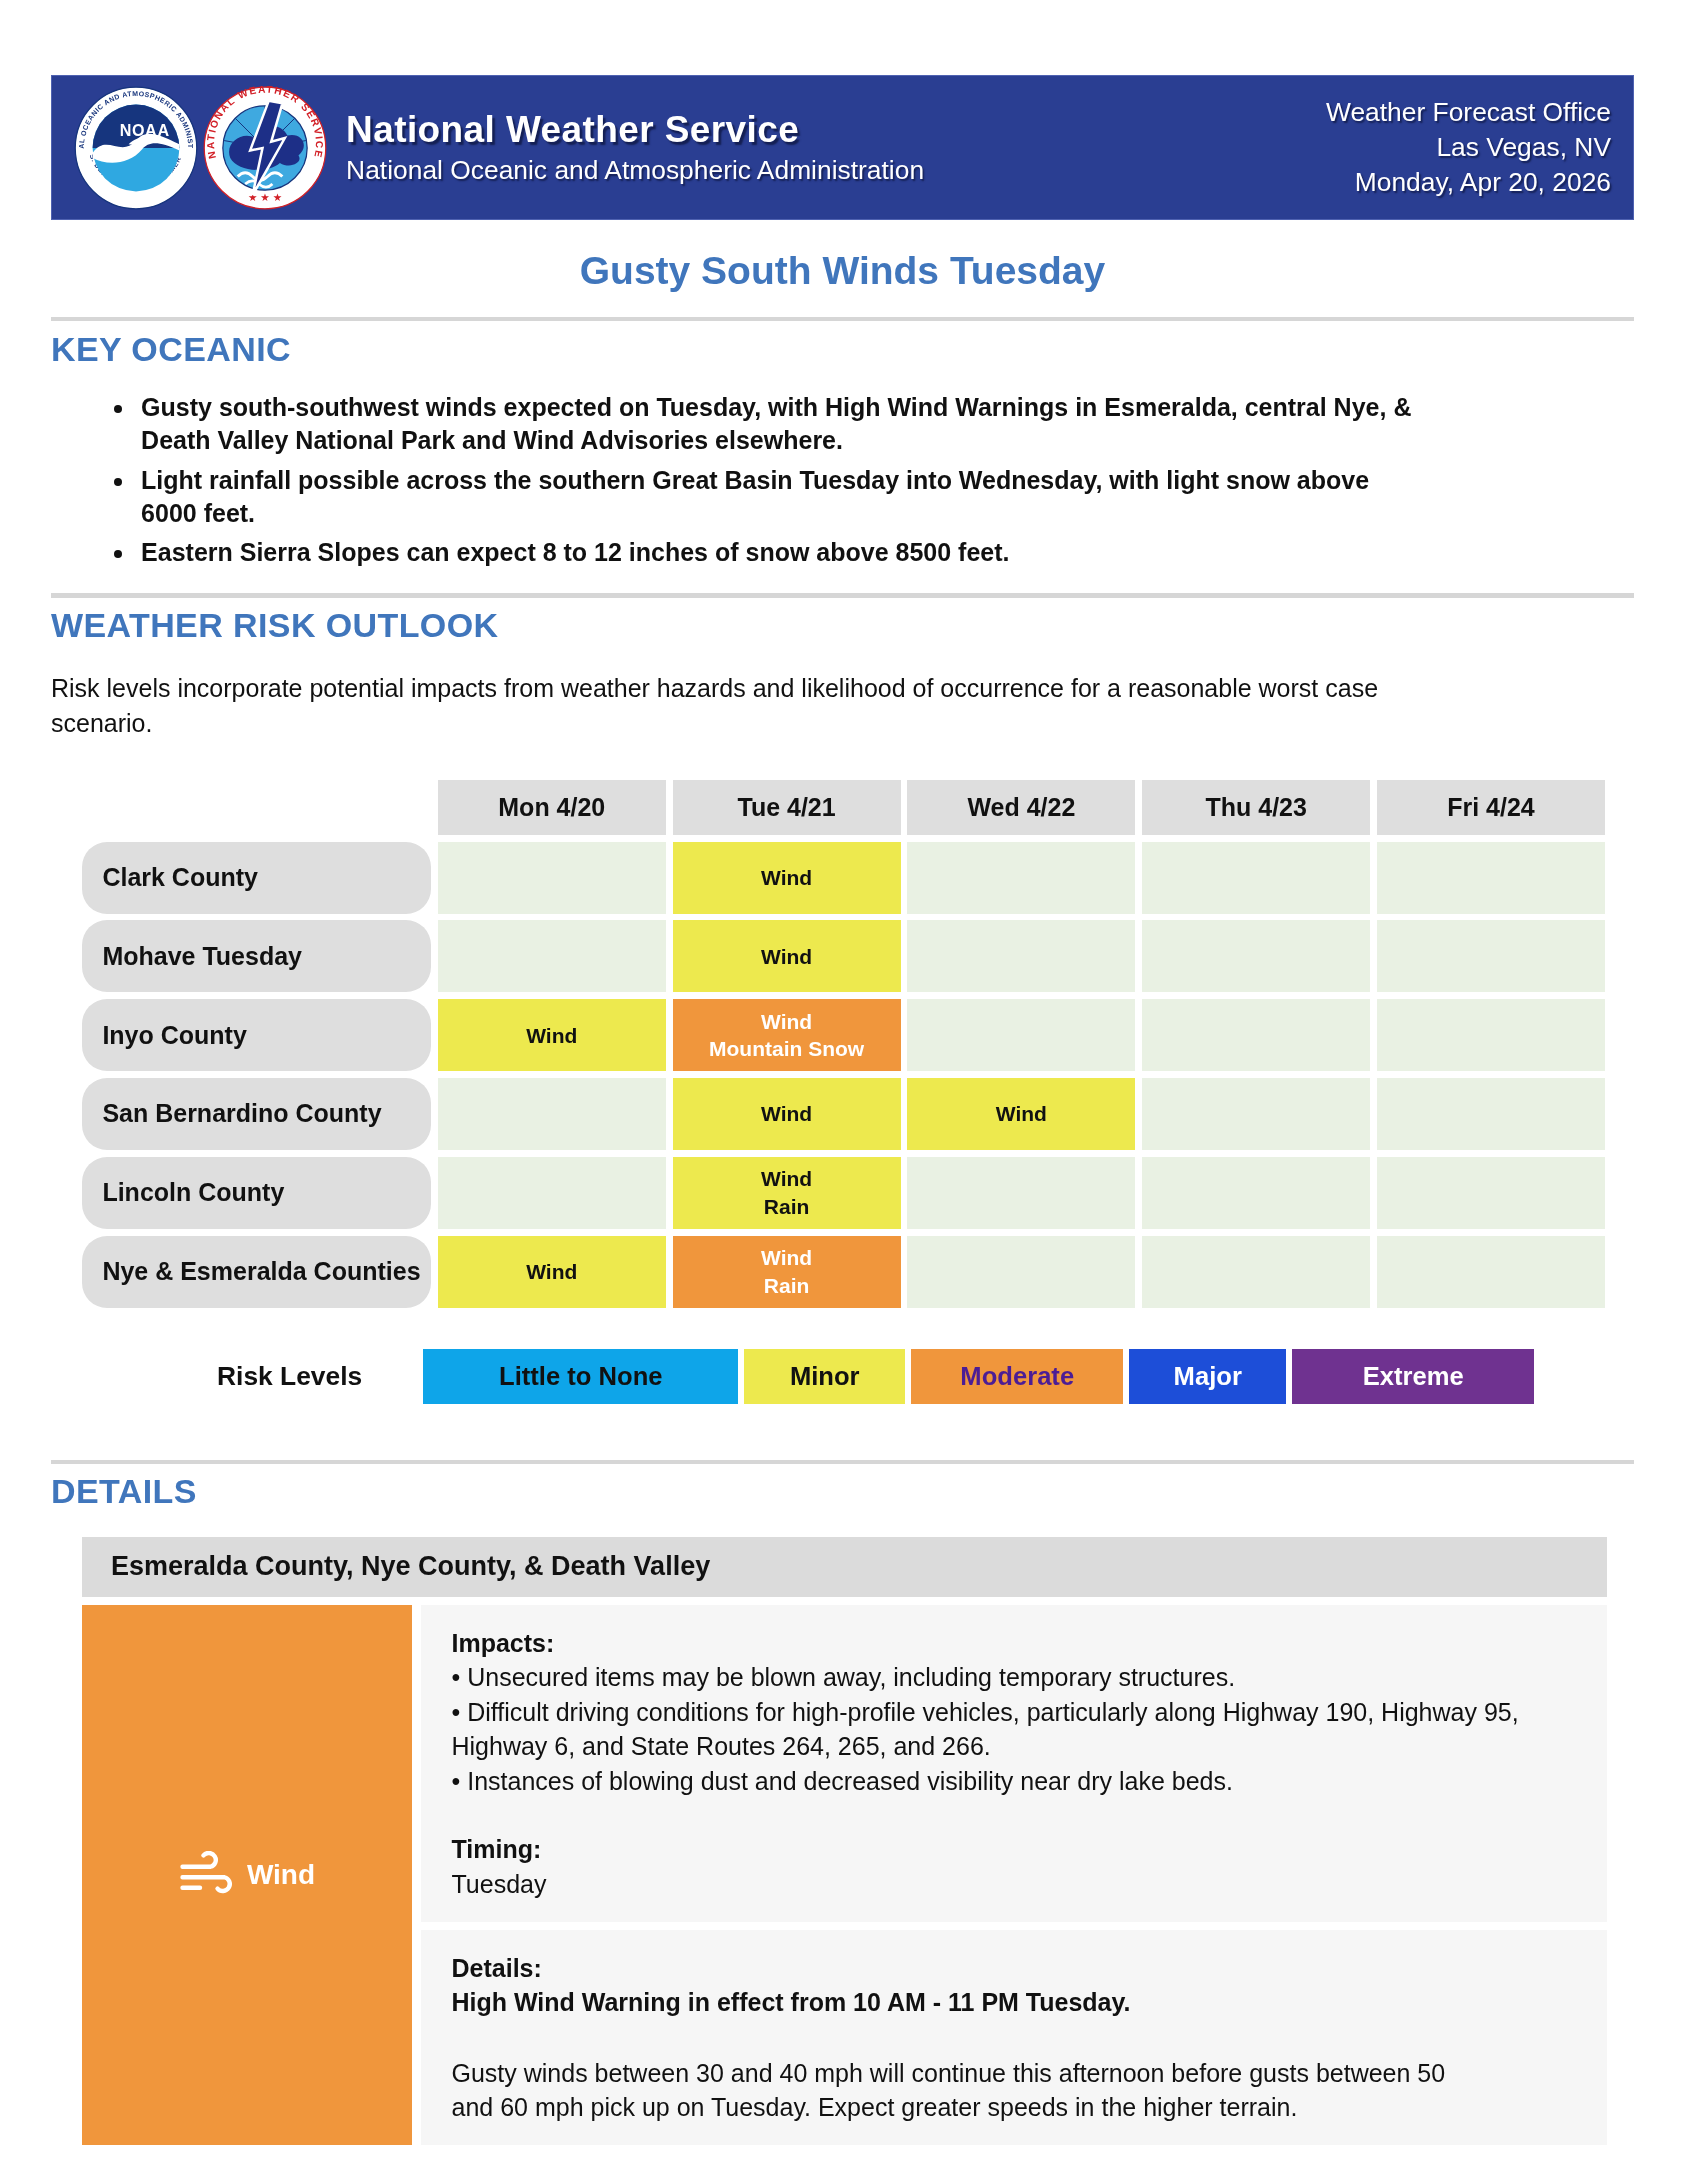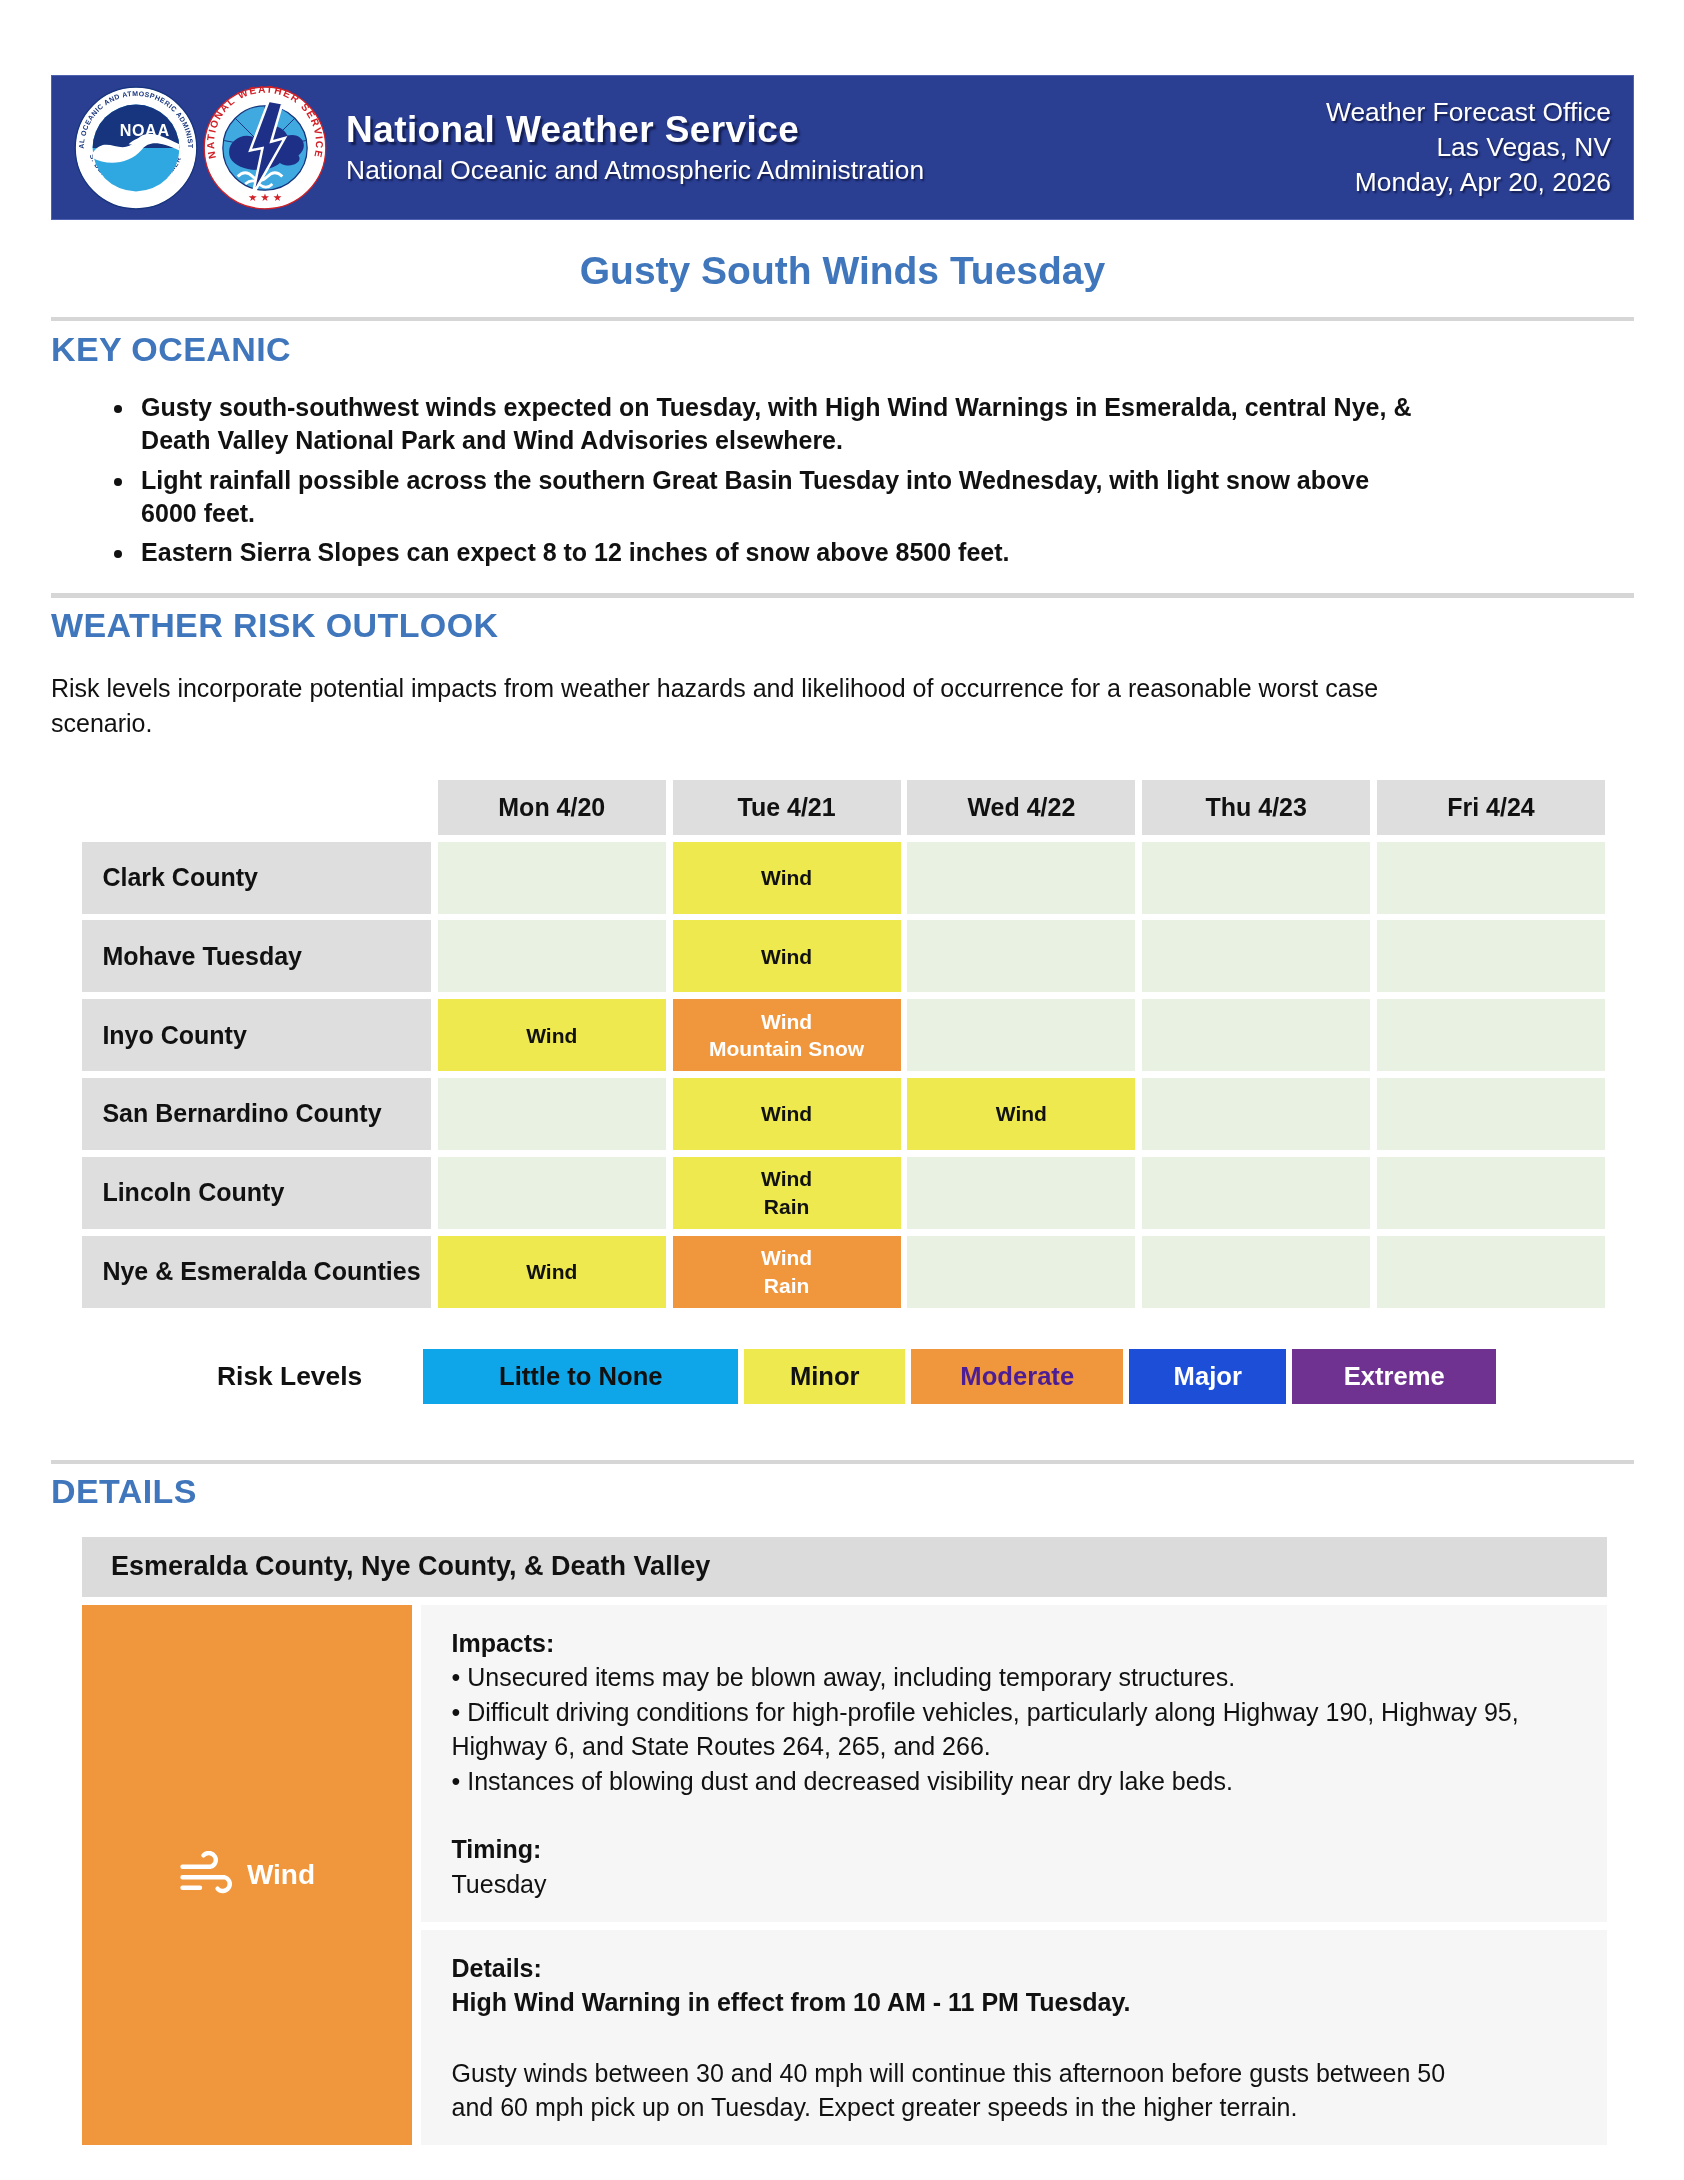--- a/index.html
+++ b/index.html
@@ -61,21 +61,21 @@
     grid-template-rows:55px;
     gap:6.8px;
   }
   .corner-cell { background:transparent; }
   .day-header {
     background:#dedede; display:flex; align-items:center; justify-content:center;
     font-size:25px; font-weight:bold;
   }
   .area-cell {
     background:#dedede; display:flex; align-items:center;
-    padding-left:20.4px; font-size:25px; font-weight:bold; line-height:1.25;
+    padding-left:20.4px; font-size:25px; font-weight:bold; line-height:1.25;border-radius:25px;
   }
   .risk-cell {
     display:flex; align-items:center; justify-content:center; text-align:center;
     font-size:21px; font-weight:bold; white-space:pre-line; line-height:1.3;
   }
   .risk-cell[data-level="none"]     { background:#e9f1e3; color:#111; }
   .risk-cell[data-level="minor"]    { background:#ede94e; color:#111; }
   .risk-cell[data-level="moderate"] { background:#f0963c; color:#fff; }
 
   
@@ -83,21 +83,21 @@
   .legend-label { font-size:26.4px; font-weight:bold; margin-right:61px; }
   .legend-boxes { display:flex; gap:6px; }
   .legend-box {
     height:55px; display:flex; align-items:center; justify-content:center;
     font-size:25.6px; font-weight:bold;
   }
   .legend-box[data-level="none"]     { width:315px; background:#0ea5e9; color:#111; }
   .legend-box[data-level="minor"]    { width:161px; background:#ede94e; color:#111; }
   .legend-box[data-level="moderate"] { width:212px; background:#f0963c; color:#4c1d95; }
   .legend-box[data-level="major"]    { width:157px; background:#1d4ed8; color:#fff; }
-  .legend-box[data-level="extreme"]  { width:204px; background:#6f3290; color:#fff; }
+  .legend-box[data-level="extreme"]  { width:242px; background:#6f3290; color:#fff; }
 
   .rule-details { height:4.3px; background:#d6d6d6; margin-top:56px; }
 
   
   .details-card { margin:25.6px 0 0 31px; width:1525px; }
   .details-title-bar {
     height:60px; background:#dbdbdb; display:flex; align-items:center;
     padding-left:29px; font-size:27px; font-weight:bold;
   }
   .details-body { display:flex; gap:8.5px; margin-top:8.5px; align-items:stretch; }

